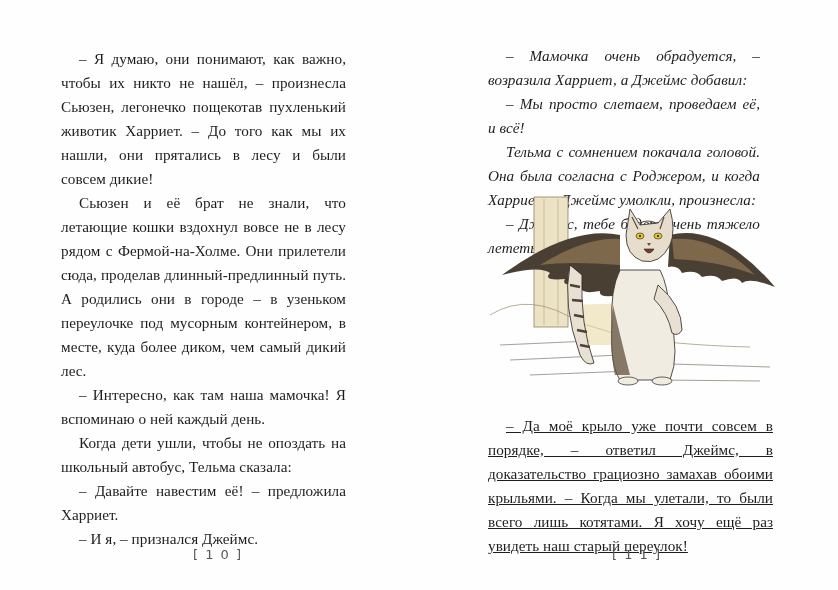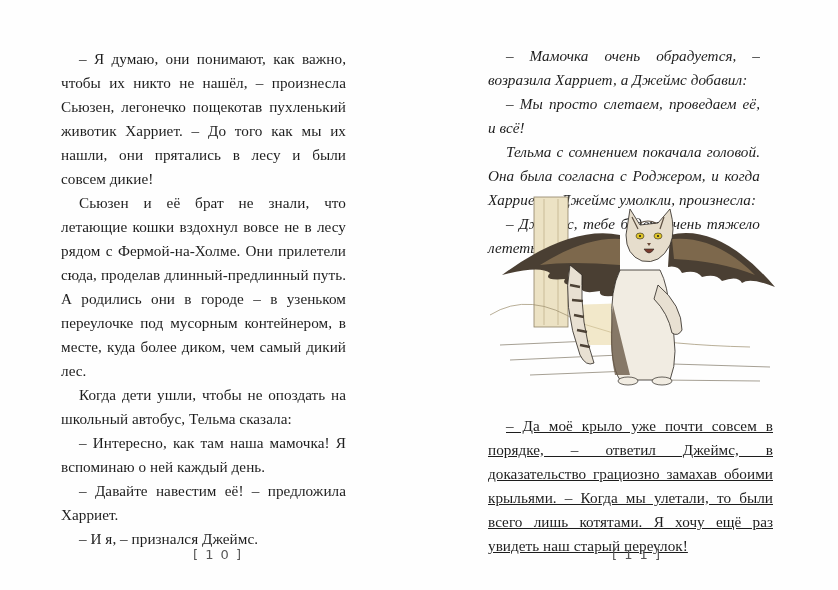--- a/index.html
+++ b/index.html
@@ -76,22 +76,22 @@
   </style>
 </head>
 <body>
 
 <div class="spread">
 
   <div class="page page-left">
     <div class="text-block left-text">
       <p class="para">– Я думаю, они понимают, как важно, чтобы их никто не нашёл, – произнесла Сьюзен, легонечко пощекотав пухленький животик Харриет. – До того как мы их нашли, они прятались в лесу и были совсем дикие!</p>
       <p class="para">Сьюзен и её брат не знали, что летающие кошки вздохнул вовсе не в лесу рядом с Фермой-на-Холме. Они прилетели сюда, проделав длинный-предлинный путь. А родились они в городе – в узеньком переулочке под мусорным контейнером, в месте, куда более диком, чем самый дикий лес.</p>
+      <p class="para">– Интересно, как там наша мамочка! Я вспоминаю о ней каждый день.</p>
       <p class="para">Когда дети ушли, чтобы не опоздать на школьный автобус, Тельма сказала:</p>
-      <p class="para">– Интересно, как там наша мамочка! Я вспоминаю о ней каждый день.</p>
       <p class="para">– Давайте навестим её! – предложила Харриет.</p>
       <p class="para">– И я, – признался Джеймс.</p>
 
     </div>
     <div class="page-number pn-left">[ 1 0 ]</div>
   </div>
 
   <div class="page page-right">
     <div class="text-block right-text-top">
       <p class="para">– Мамочка очень обрадуется, – возразила Харриет, а Джеймс добавил:</p>

